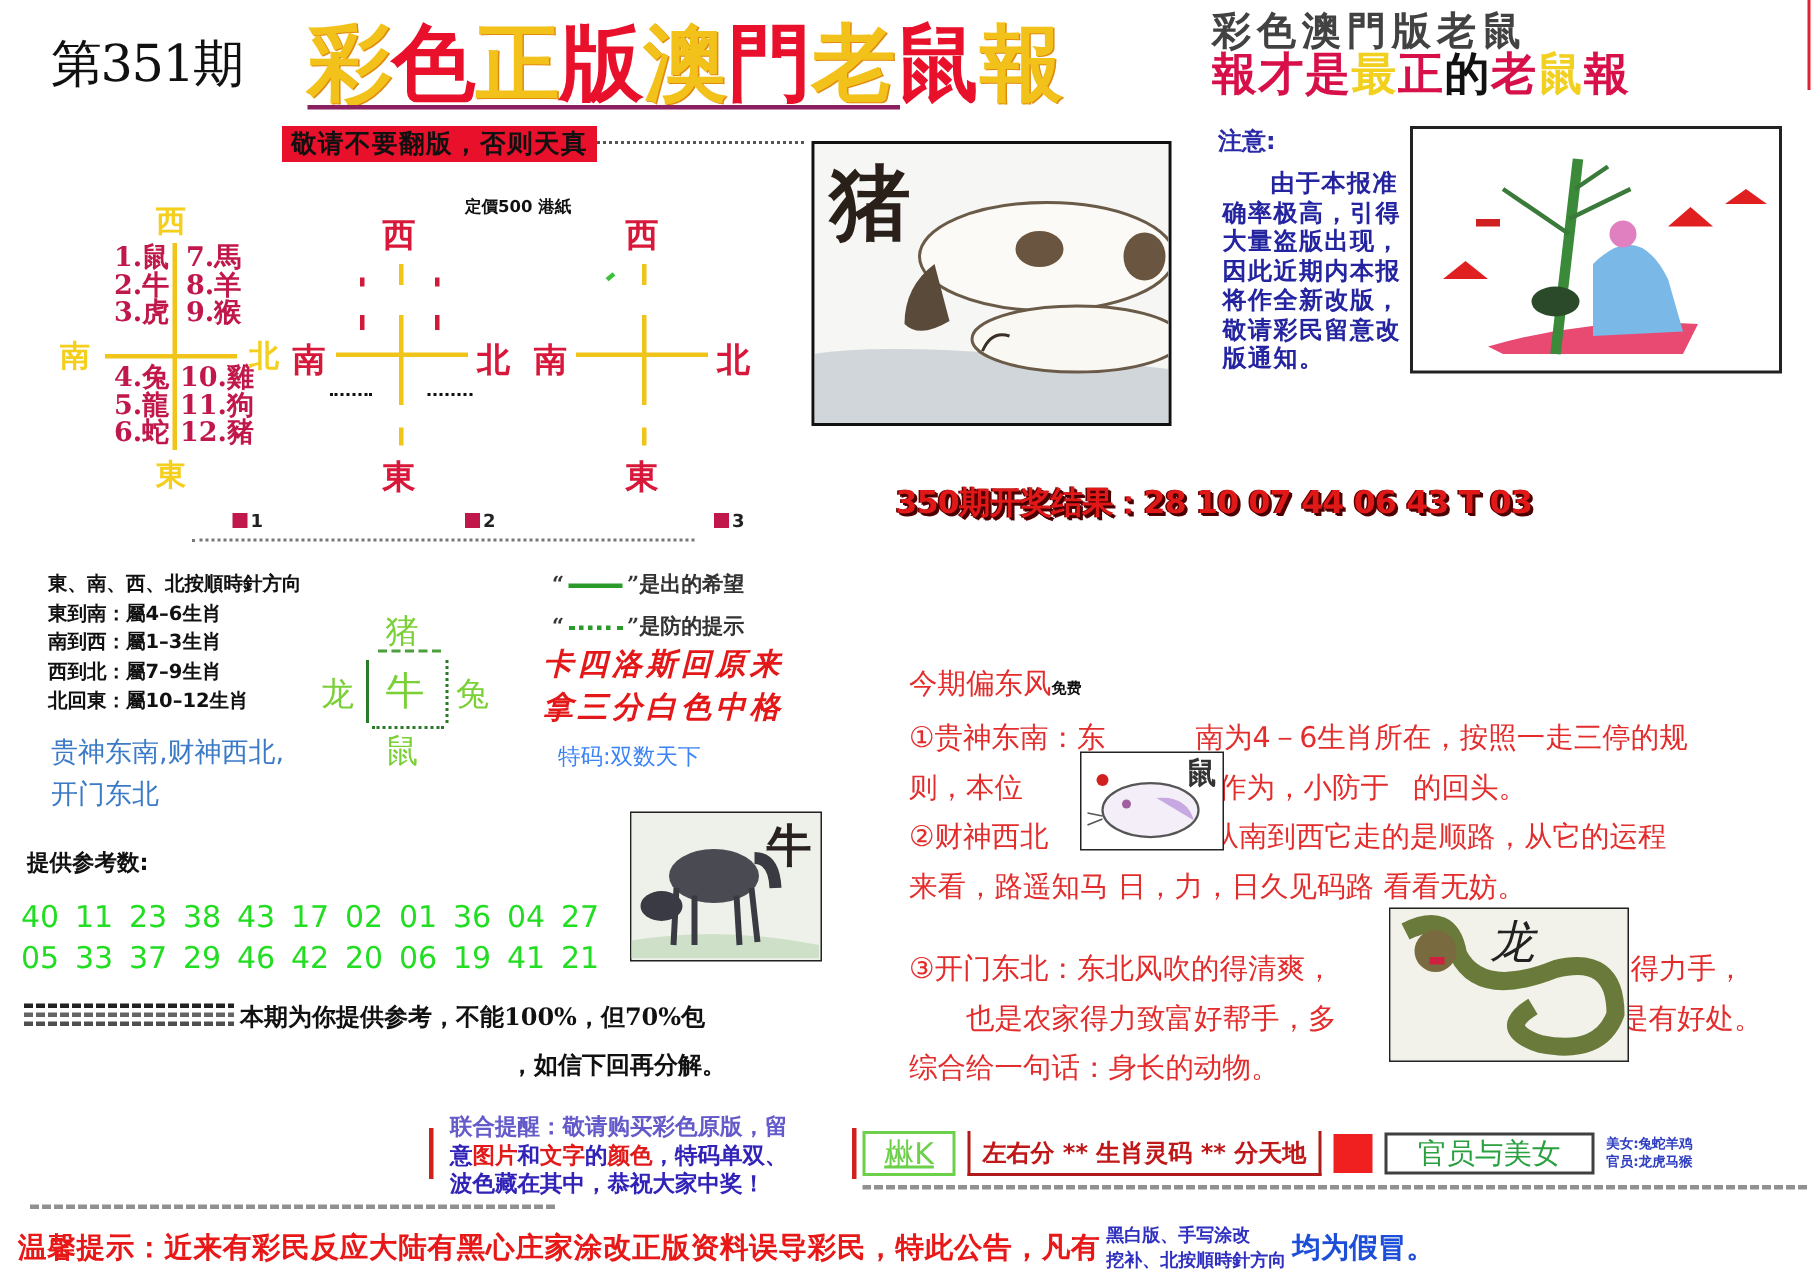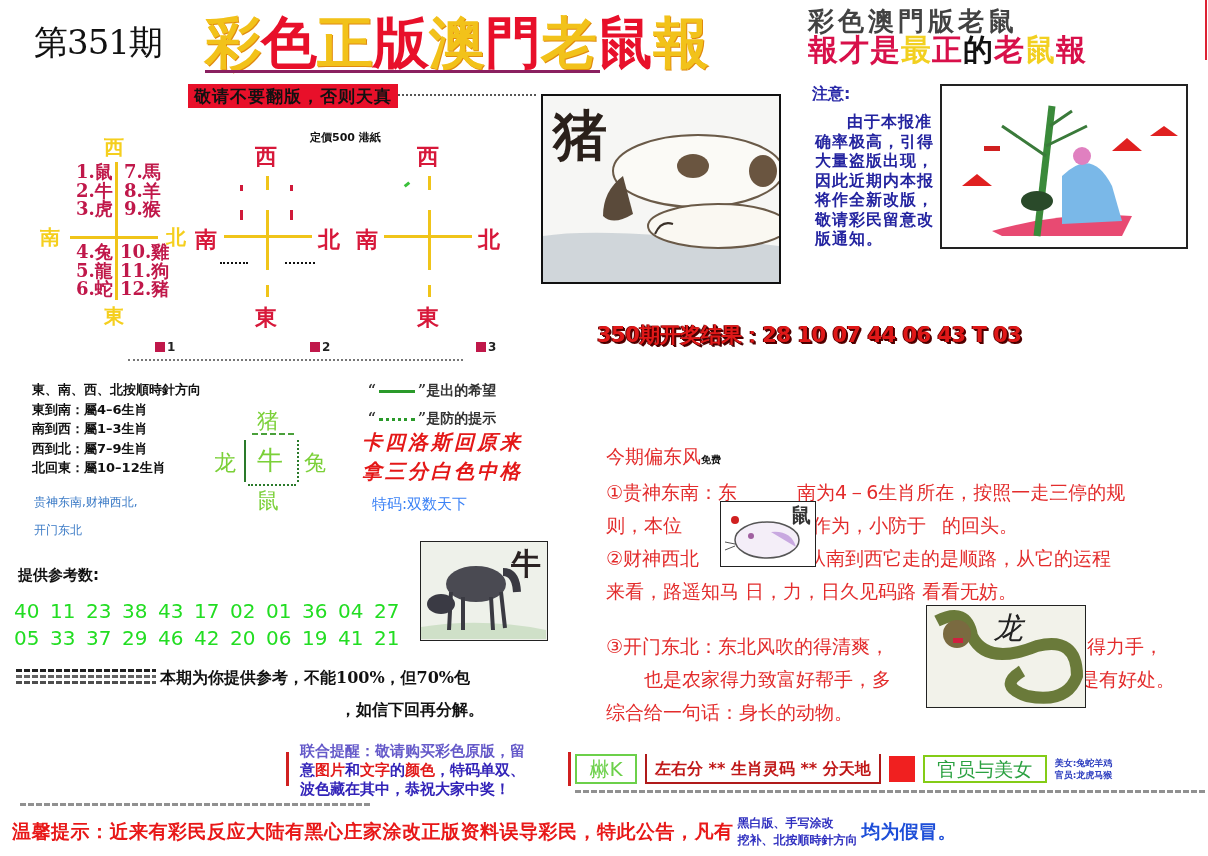--- a/index.html
+++ b/index.html
@@ -34,21 +34,21 @@
   .pig-char { font-size: 54px; font-family: "DejaVu Serif", serif; font-weight: 900; color: #2a201a; }
 
   .notice-title { left: 812px; top: 84px; font-size: 16px; font-weight: 900; color: #2a2aa8; }
   .notice-body { left: 815px; top: 112px; width: 122px; font-size: 16px; font-weight: 900; color: #2424a0; line-height: 19.5px; text-indent: 2em; letter-spacing: 1px; }
   .scholar { left: 940px; top: 84px; width: 248px; height: 165px; border: 2px solid #222; background: #fff; }
 
   .result { left: 597px; top: 321px; font-size: 21px; font-weight: 900; color: #e01818;
             text-shadow: 1px 1px 0 #400, 2px 2px 0 #500, -1px 0 #600; letter-spacing: -0.5px; }
 
   .rules { left: 32px; top: 380px; font-size: 13px; font-weight: 900; color: #111; line-height: 19.5px; }
-  .blue-note { left: 34px; top: 488px; font-size: 12px; color: #3a7ac6; line-height: 28px; }
+  .blue-note { left: 34px; top: 488px; font-size: 18px; color: #3a7ac6; line-height: 28px; }
   .legend { left: 368px; top: 376px; font-size: 14px; color: #333; line-height: 28px; font-family: "DejaVu Serif", serif; font-weight: bold; }
   .legend .solid { display: inline-block; width: 36px; border-top: 3px solid #2a9a2a; vertical-align: middle; margin: 0 3px; }
   .legend .dots { display: inline-block; width: 36px; border-top: 3px dotted #2a9a2a; vertical-align: middle; margin: 0 3px; }
   .poem { left: 362px; top: 428px; font-size: 20px; font-weight: 900; color: #e41818; line-height: 29px; letter-spacing: 3px; font-family: "DejaVu Serif", serif; font-style: italic; text-align: center; }
   .tema { left: 372px; top: 495px; font-size: 15px; color: #3b82f6; }
   .tema span.v { font-family: "DejaVu Serif", serif; }
   .gz { color: #7bd038; font-family: "DejaVu Serif", serif; font-size: 22px; }
 
   .ref-title { left: 18px; top: 566px; font-size: 15px; font-weight: 900; color: #111; }
   .nums { left: 14px; top: 598px; font-size: 20px; color: #22dd22; line-height: 27px; }
@@ -59,24 +59,24 @@
   .garble { background: repeating-linear-gradient(90deg,#222 0 6px,#fff 6px 8px); height: 3px; }
 
   .analysis { left: 606px; top: 440px; width: 600px; font-size: 19px; color: #e32c2c; line-height: 33px; }
   .mianfei { font-size: 10px; color: #111; font-weight: 900; margin-top: 12px; }
   .rat { left: 720px; top: 501px; width: 96px; height: 66px; border: 1.5px solid #222; background: #fff; }
   .dragon { left: 926px; top: 605px; width: 160px; height: 103px; border: 1.5px solid #222; background: #eef0e6; }
 
   .bottom-blue { left: 300px; top: 742px; font-size: 15px; font-weight: 900; color: #3223b8; line-height: 19px; width: 265px; }
   .bottom-blue .r { color: #e21a1a; }
   .strip { left: 575px; top: 752px; height: 34px; display: flex; align-items: center; gap: 8px; }
-  .box-green { width: 62px; height: 30px; border: 2px solid #6cd04a; color: #6cd04a; font-size: 20px; text-align: center; line-height: 26px; }
+  .box-green { width: 62px; height: 30px; border: 2px solid #6cd04a; color: #6cd04a; font-size: 20px; text-align: center; line-height: 26px; text-decoration: underline; }
   .box-red { border: 2px solid #b01a1a; border-top: none; padding: 2px 8px; color: #c01818; font-weight: 900; font-size: 16px; height: 30px; line-height: 26px; }
   .sq-red { width: 26px; height: 26px; background: #f02020; }
-  .box-officer { border: 2px solid #84cc16; width: 124px; height: 28px; color: #2aa040; font-size: 19px; text-align: center; line-height: 24px; }
+  .box-officer { border: 2px solid #404040; width: 140px; height: 28px; color: #2aa040; font-size: 19px; text-align: center; line-height: 24px; }
   .tiny-note { font-size: 9px; font-weight: 900; color: #3040c0; line-height: 12px; }
   .footer { left: 12px; top: 815px; display: flex; align-items: center; }
   .footer .main { font-size: 19px; font-weight: 900; color: #e81818; letter-spacing: 0.5px; }
   .footer .mid { font-size: 12px; font-weight: 900; color: #3030c0; line-height: 17px; margin: 0 4px; }
   .footer .end { font-size: 19px; font-weight: 900; color: #1d4ed8; }
 </style>
 </head>
 <body>
 
 <div class="abs issue">第351期</div>

